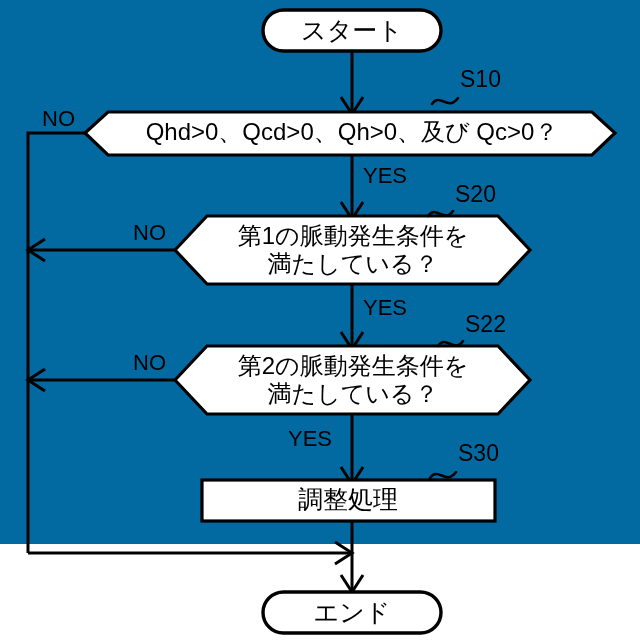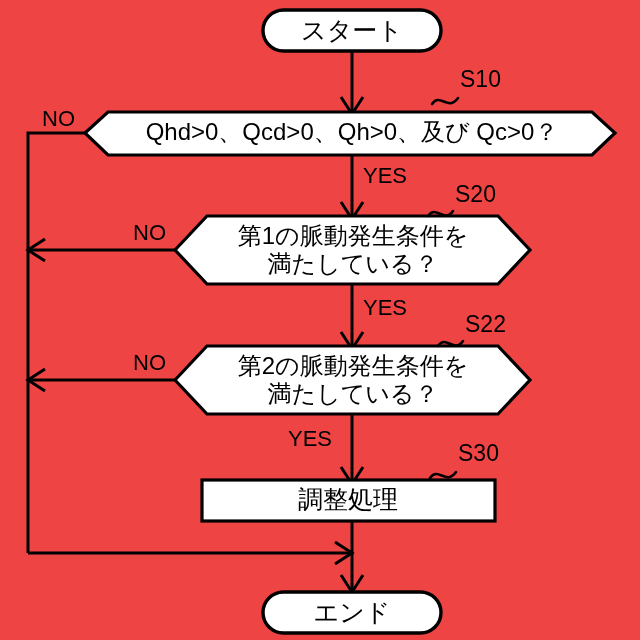--- a/index.html
+++ b/index.html
@@ -10,22 +10,22 @@
   }
   body {
     width: 640px;
     height: 640px;
     font-family: "Liberation Sans", "DejaVu Sans", sans-serif;
     overflow: hidden;
   }
   #flowchart-root {
     position: relative;
     width: 640px;
-    height: 640px;
-    background: #ef4444;
+    height: 544px;
+    background: #0369a1;
   }
   svg#flow-svg {
     position: absolute;
     left: 0;
     top: 0;
     width: 640px;
     height: 640px;
   }
   .node-shape {
     fill: #ffffff;

